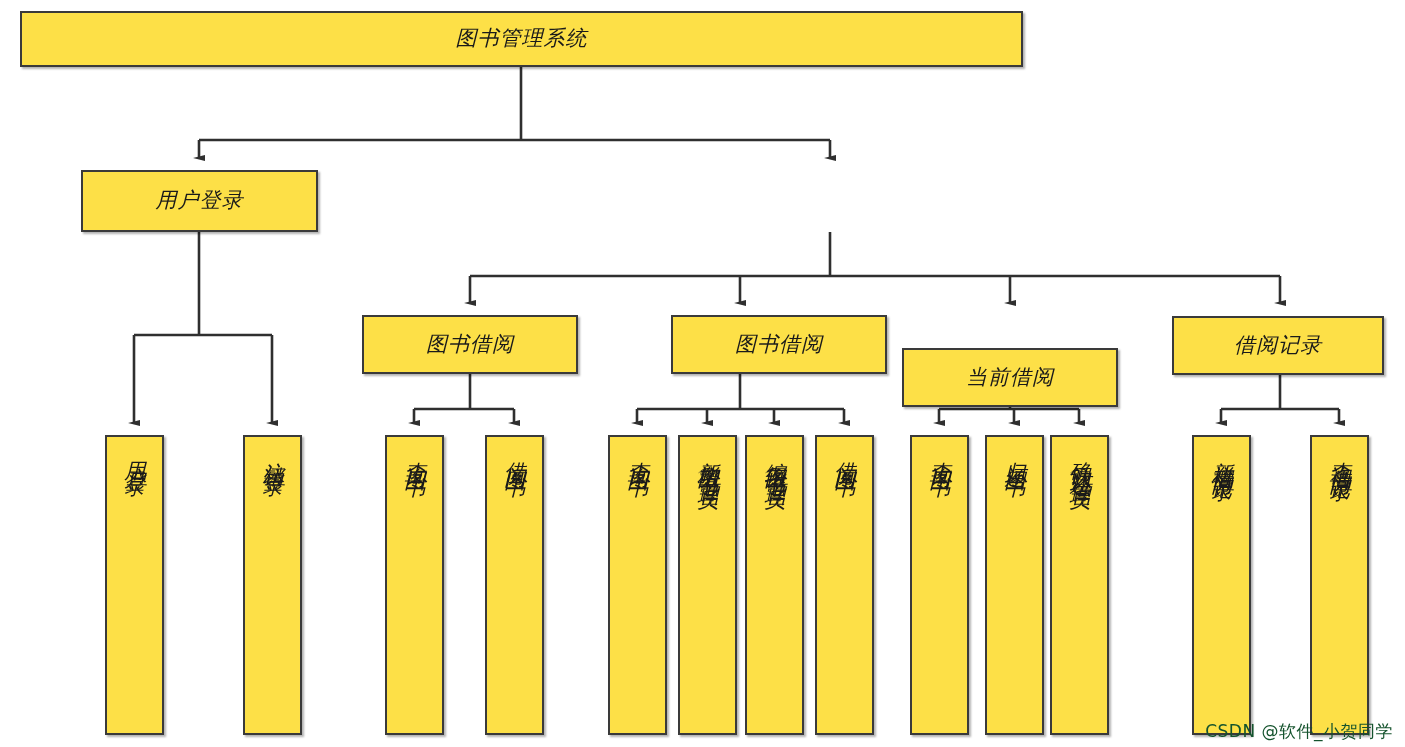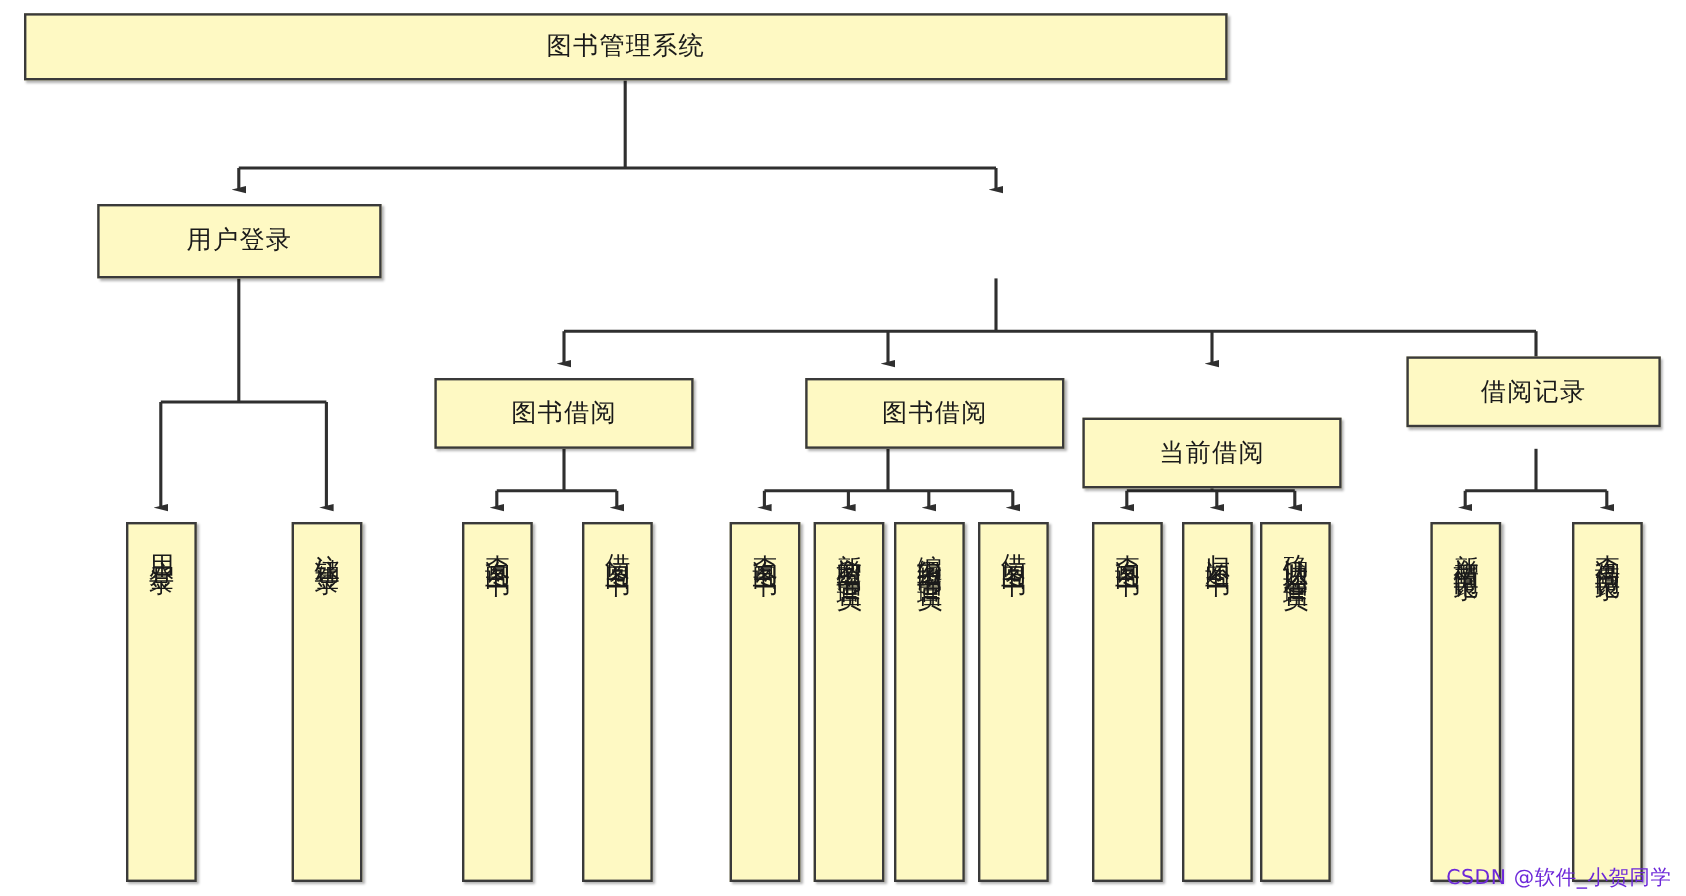--- a/index.html
+++ b/index.html
@@ -21,27 +21,28 @@
     position: absolute;
     left: 0;
     top: 0;
     width: 1405px;
     height: 747px;
     pointer-events: none;
   }
   .node {
     position: absolute;
     box-sizing: border-box;
-    background: #fef9c3;
+    background: #fde047;
     border: 2px solid #3a3a3a;
     box-shadow: 2px 2px 2px rgba(0,0,0,0.30);
     display: flex;
     align-items: center;
     justify-content: center;
     color: #1a1a1a;
+    font-style: italic;
   }
   .node.h {
     font-size: 21px;
     line-height: 1.2;
     letter-spacing: 1px;
   }
   .node.v {
     align-items: flex-start;
     justify-content: center;
     padding-top: 8px;
@@ -56,21 +57,21 @@
     color: #1a1a1a;
   }
   .node.leaf-tall .vtext {
     letter-spacing: 4px;
   }
   .watermark {
     position: absolute;
     right: 12px;
     bottom: 4px;
     font-size: 17px;
-    color: #6d28d9;
+    color: #14532d;
     letter-spacing: 0.5px;
     white-space: nowrap;
   }
 </style>
 </head>
 <body>
 
 <div id="canvas">
 
   <svg id="edges" viewBox="0 0 1405 747">
@@ -123,21 +124,21 @@
     </g>
   </svg>
 
   <div class="node h" id="n-root" style="left: 20px; top: 11px; width: 1003px; height: 56px;">图书管理系统</div>
 
   <div class="node h" id="n-l2-0" style="left: 81px; top: 170px; width: 237px; height: 62px;">用户登录</div>
 
   <div class="node h" id="n-l3-0" style="left: 362px; top: 315px; width: 216px; height: 59px;">图书借阅</div>
   <div class="node h" id="n-l3-1" style="left: 632px; top: 315px; width: 216px; height: 59px; margin-left: 39px;">图书借阅</div>
   <div class="node h" id="n-l3-2" style="left: 902px; top: 315px; width: 216px; height: 59px; margin-top: 33px;">当前借阅</div>
-  <div class="node h" id="n-l3-3" style="left: 1172px; top: 297px; width: 212px; height: 59px;">借阅记录</div>
+  <div class="node h" id="n-l3-3" style="left: 1172px; top: 316px; width: 212px; height: 59px;">借阅记录</div>
 
   <div class="node v" id="n-lf-0" style="left: 105px; top: 435px; width: 59px; height: 300px;">
     <span class="vtext">用户登录</span>
   </div>
   <div class="node v" id="n-lf-1" style="left: 243px; top: 435px; width: 59px; height: 300px;">
     <span class="vtext">注销登录</span>
   </div>
   <div class="node v" id="n-lf-2" style="left: 385px; top: 435px; width: 59px; height: 300px;">
     <span class="vtext">查询图书</span>
   </div>

